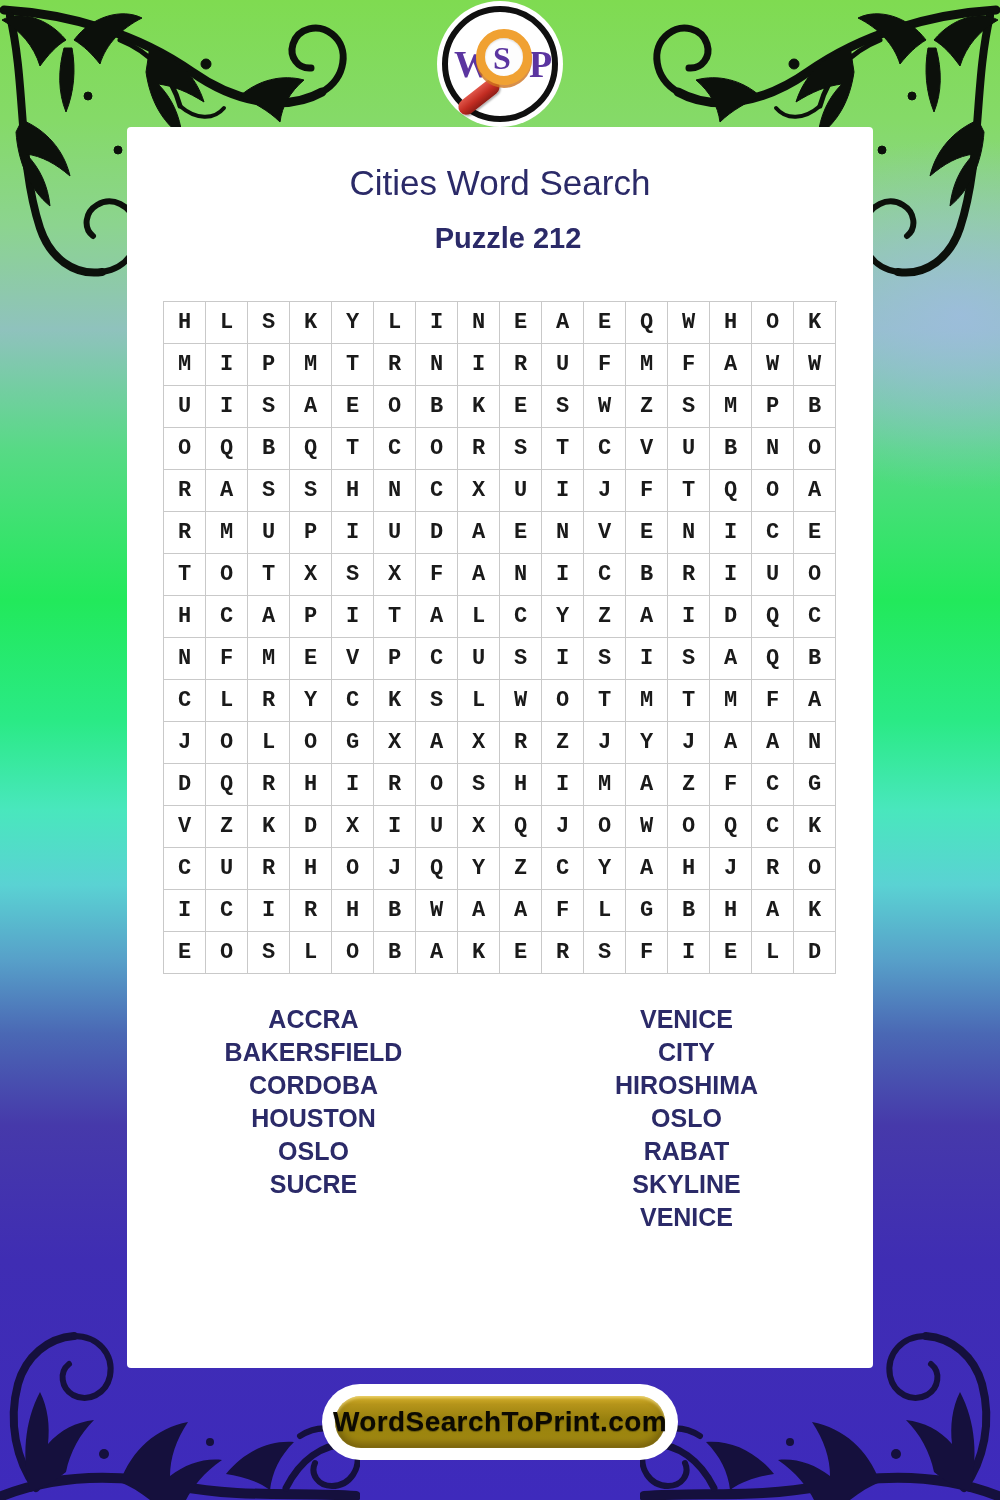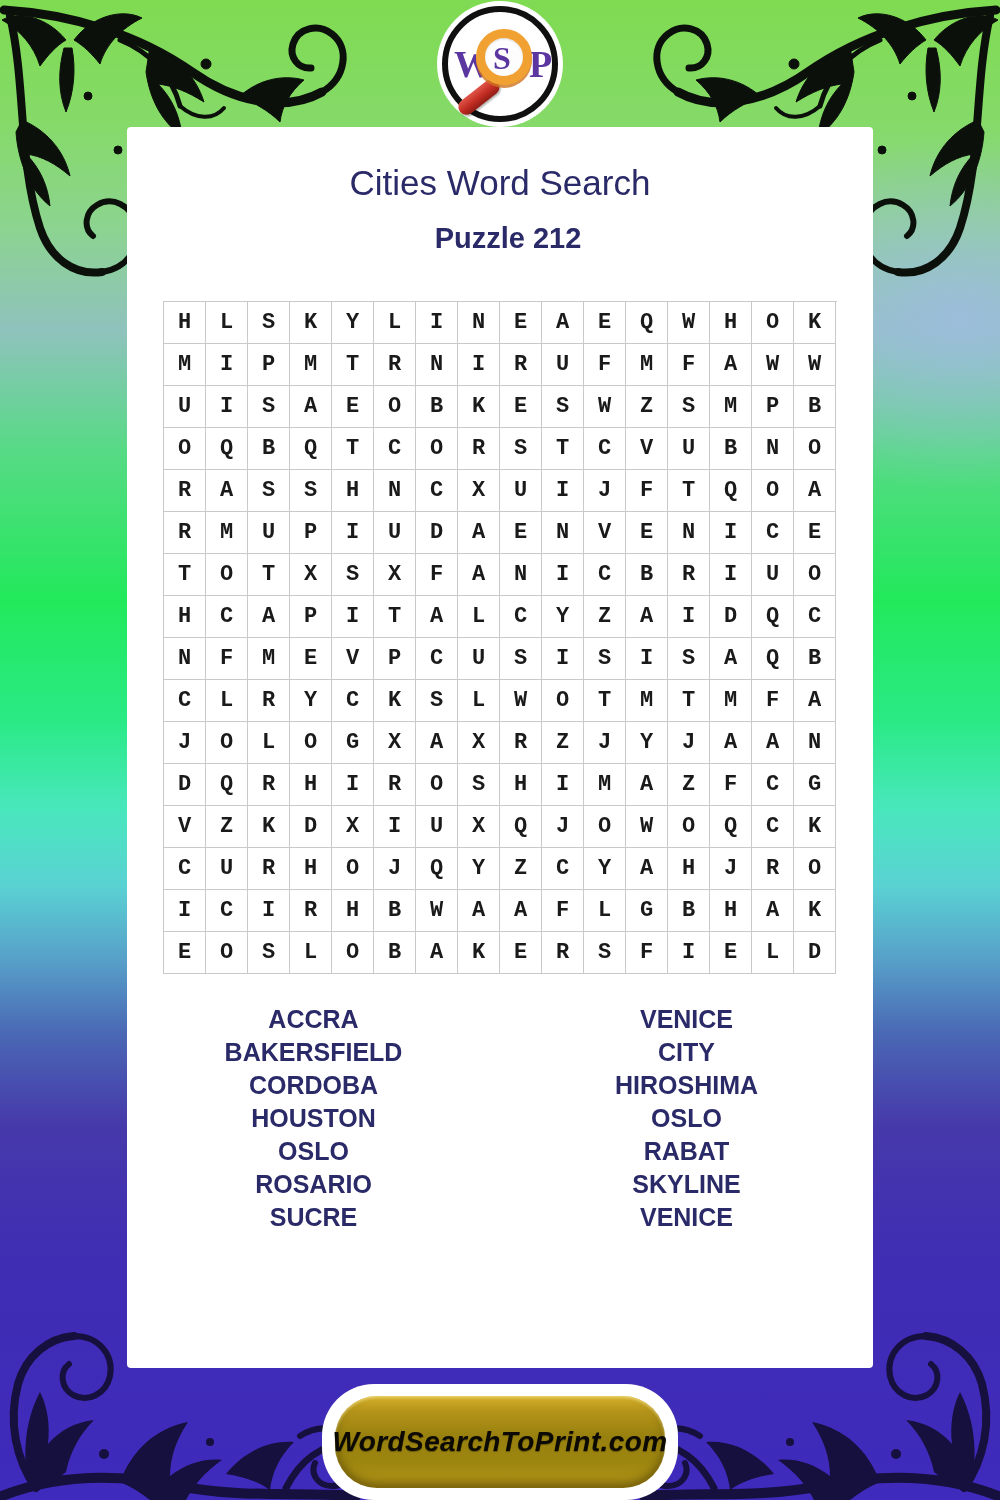--- a/index.html
+++ b/index.html
@@ -59,22 +59,22 @@
         display:flex; align-items:center; justify-content:center;
         font-family:"Liberation Mono", monospace; font-weight:bold;
         font-size:22px; color:#1a1a1a;}
 
   
   .words{display:flex; margin-top:29px;}
   .wcol{flex:1;}
   .word{font-size:25px; font-weight:bold; color:#2b2a68; line-height:33px;}
 
   
-  .btn-wrap{position:absolute; left:322px; top:1384px; width:356px; height:116px;
-        background:#fff; border-radius:52px;font-style:italic;}
+  .btn-wrap{position:absolute; left:322px; top:1384px; width:356px; height:76px;
+        background:#fff; border-radius:52px;}
   .btn{position:absolute; left:13px; top:12px; right:13px; bottom:12px;
         border-radius:42px; cursor:pointer;
         background:linear-gradient(180deg,#d6b12a 0%, #b5941a 16%, #97800e 45%, #9d860f 72%, #b29517 100%);
         box-shadow:inset 0 2px 3px rgba(255,235,150,.6), inset 0 -5px 9px rgba(55,42,0,.5);
         display:flex; align-items:center; justify-content:center;}
   .btn span{font-size:28px; font-weight:bold; color:#0c0a02; letter-spacing:.4px;
         text-shadow:0 1px 1px rgba(0,0,0,.35);}
 </style>
 </head>
 <body>
@@ -430,21 +430,20 @@
         <div class="cell">D</div>
       </div>
 
     <div class="words">
       <div class="wcol" id="words-left">
           <div class="word">ACCRA</div>
           <div class="word">BAKERSFIELD</div>
           <div class="word">CORDOBA</div>
           <div class="word">HOUSTON</div>
           <div class="word">OSLO</div>
-          <div class="word">ROSARIO</div>
           <div class="word">SUCRE</div>
         </div>
       <div class="wcol" id="words-right">
           <div class="word">VENICE</div>
           <div class="word">CITY</div>
           <div class="word">HIROSHIMA</div>
           <div class="word">OSLO</div>
           <div class="word">RABAT</div>
           <div class="word">SKYLINE</div>
           <div class="word">VENICE</div>

